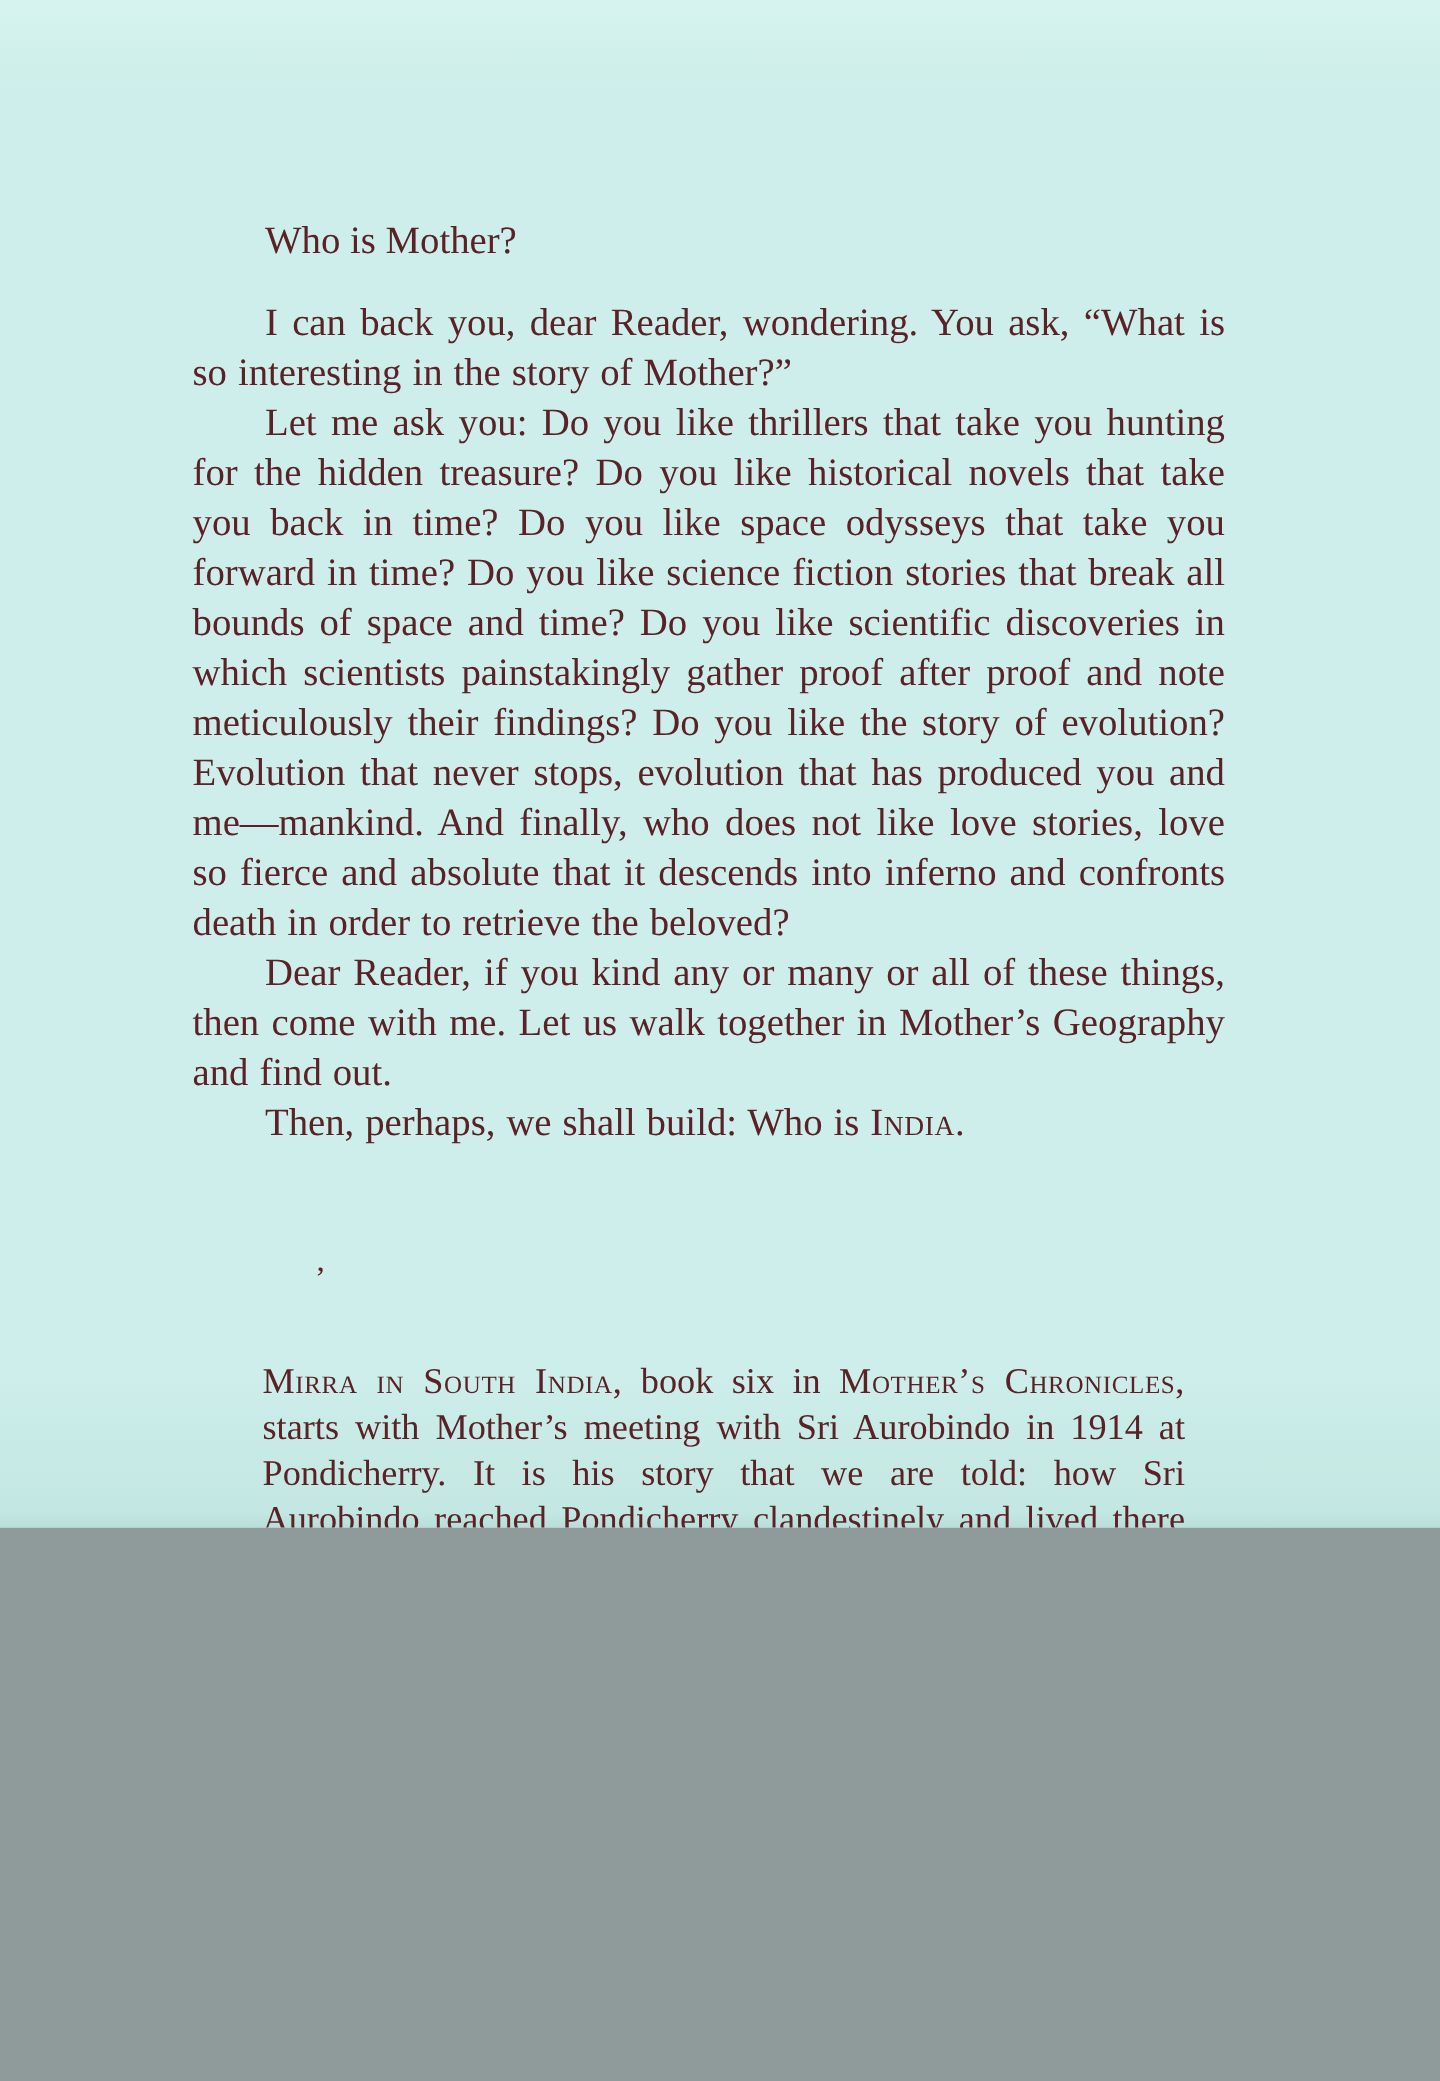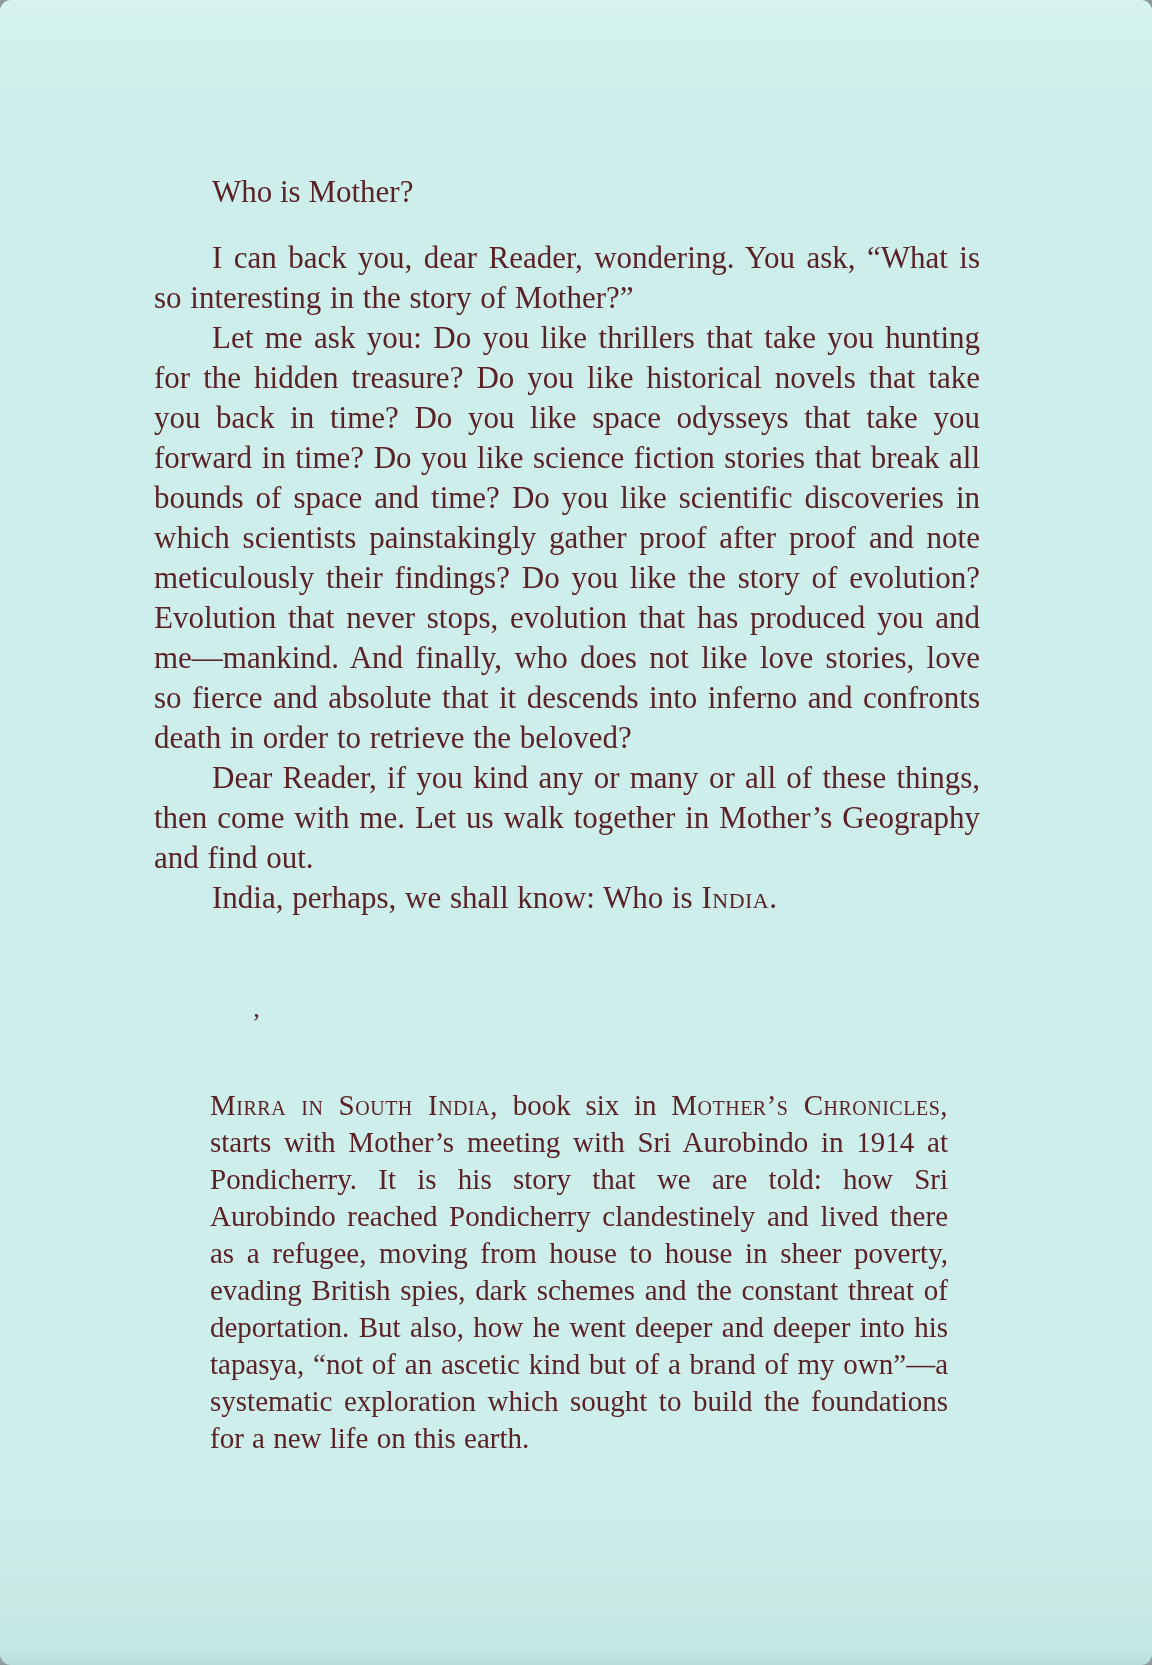--- a/index.html
+++ b/index.html
@@ -1,29 +1,28 @@
 <!DOCTYPE html>
 <html style="--paper: #cdeeea; --ink: #5a2226;"><head>
 <meta charset="utf-8">
 <style>
   html, body { margin: 0; padding: 0; }
   body { background: #8f9b9a; }
 
   .page {
     position: relative;
     width: 1152px;
-    height: 1665px;
+    height: 1222px;
     margin: 0 auto;
     background: var(--paper, #cdeeea);
     background-image: linear-gradient(180deg,
       #d6f3ef 0%, #cdeeea 6%, #cdeeea 90%, #c3e7e2 99%, #b9ded9 100%);
     color: var(--ink, #5a2226);
     font-family: "Liberation Serif", "DejaVu Serif", serif;
     overflow: hidden;
-    border-radius: 11px;
   }
 
   .main-text {
     position: absolute;
     left: 154px;
     top: 172px;
     width: 826px;
     font-size: 31px;
     line-height: 40px;
   }
@@ -90,21 +89,21 @@
   <div class="main-text">
 
     <h1 class="heading">Who is Mother?</h1>
 
     <p class="body-para">I can back you, dear Reader, wondering. You ask, “What is so interesting in the story of Mother?”</p>
 
     <p class="body-para"><span>Let </span><span class="it">me</span><span> ask you: Do you like thrillers that take you hunting for the hidden treasure? Do you like historical novels that take you back in time? Do you like space odysseys that take you forward in time? Do you like science fiction stories that break all bounds of space and time? Do you like scientific discoveries in which scientists painstakingly gather proof after proof and note meticulously their findings? Do you like the story of evolution? Evolution that never stops, evolution that has produced you and me—mankind. And finally, who does not like love stories, love so fierce and absolute that it descends into inferno and confronts death in order to retrieve the beloved?</span></p>
 
     <p class="body-para">Dear Reader, if you kind any or many or all of these things, then come with me. Let us walk together in Mother’s Geography and find out.</p>
 
-    <p class="body-para"><span>India, perhaps, we shall know: Who is </span><span class="sc">India</span><span>.</span></p>
+    <p class="body-para"><span>Then, perhaps, we shall build: Who is </span><span class="sc">India</span><span>.</span></p>
 
   </div>
 
   <div class="stray-mark">’</div>
 
   <p class="blurb"><span class="sc">Mirra in South India,</span> <span class="it">book six</span><span> in </span><span class="sc">Mother’s Chronicles,</span><span> starts with Mother’s meeting with Sri Aurobindo in 1914 at Pondicherry. It is his story that we are told: how Sri Aurobindo reached Pondicherry clandestinely and lived there as a refugee, moving from house to house in sheer poverty, evading British spies, dark schemes and the constant threat of deportation. But also, how he went deeper and deeper into his tapasya, “not of an ascetic kind but of a brand of my own”—a systematic exploration which sought to build the foundations for a new life on this earth.</span></p>
 
 
 </div>
 

